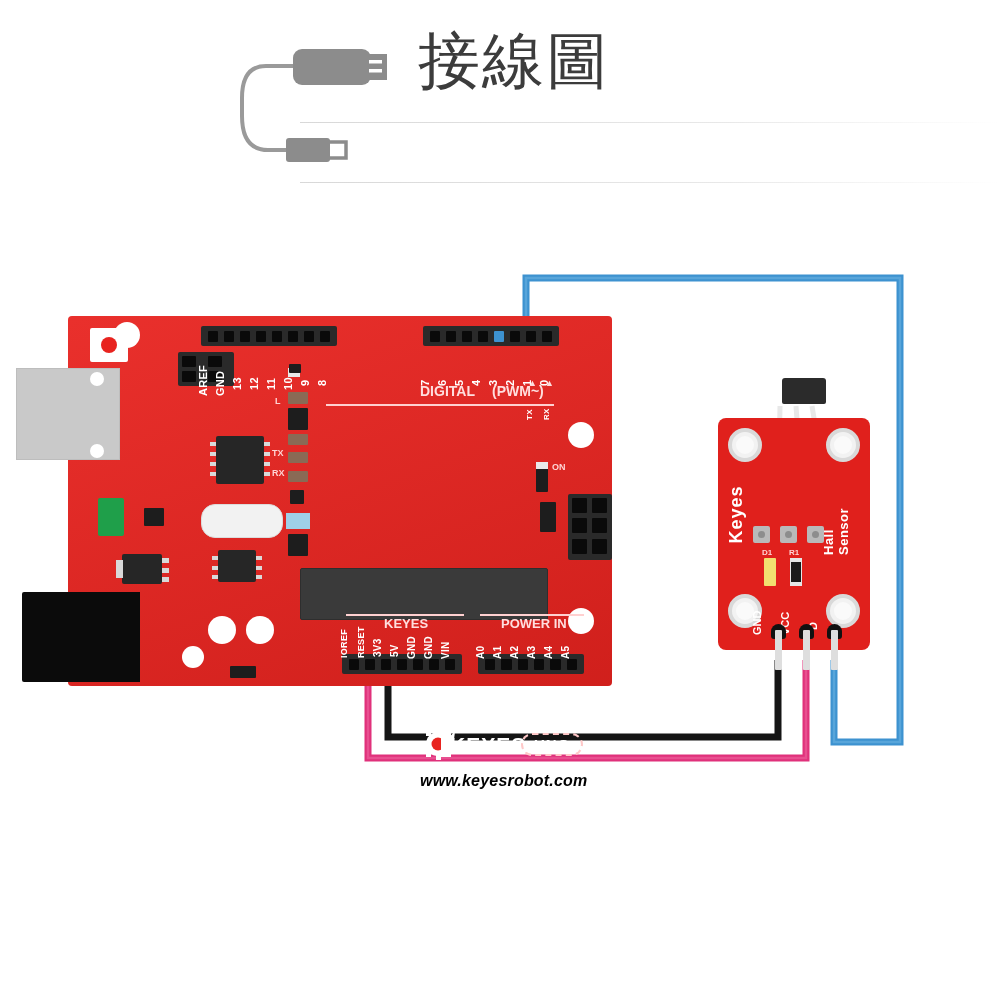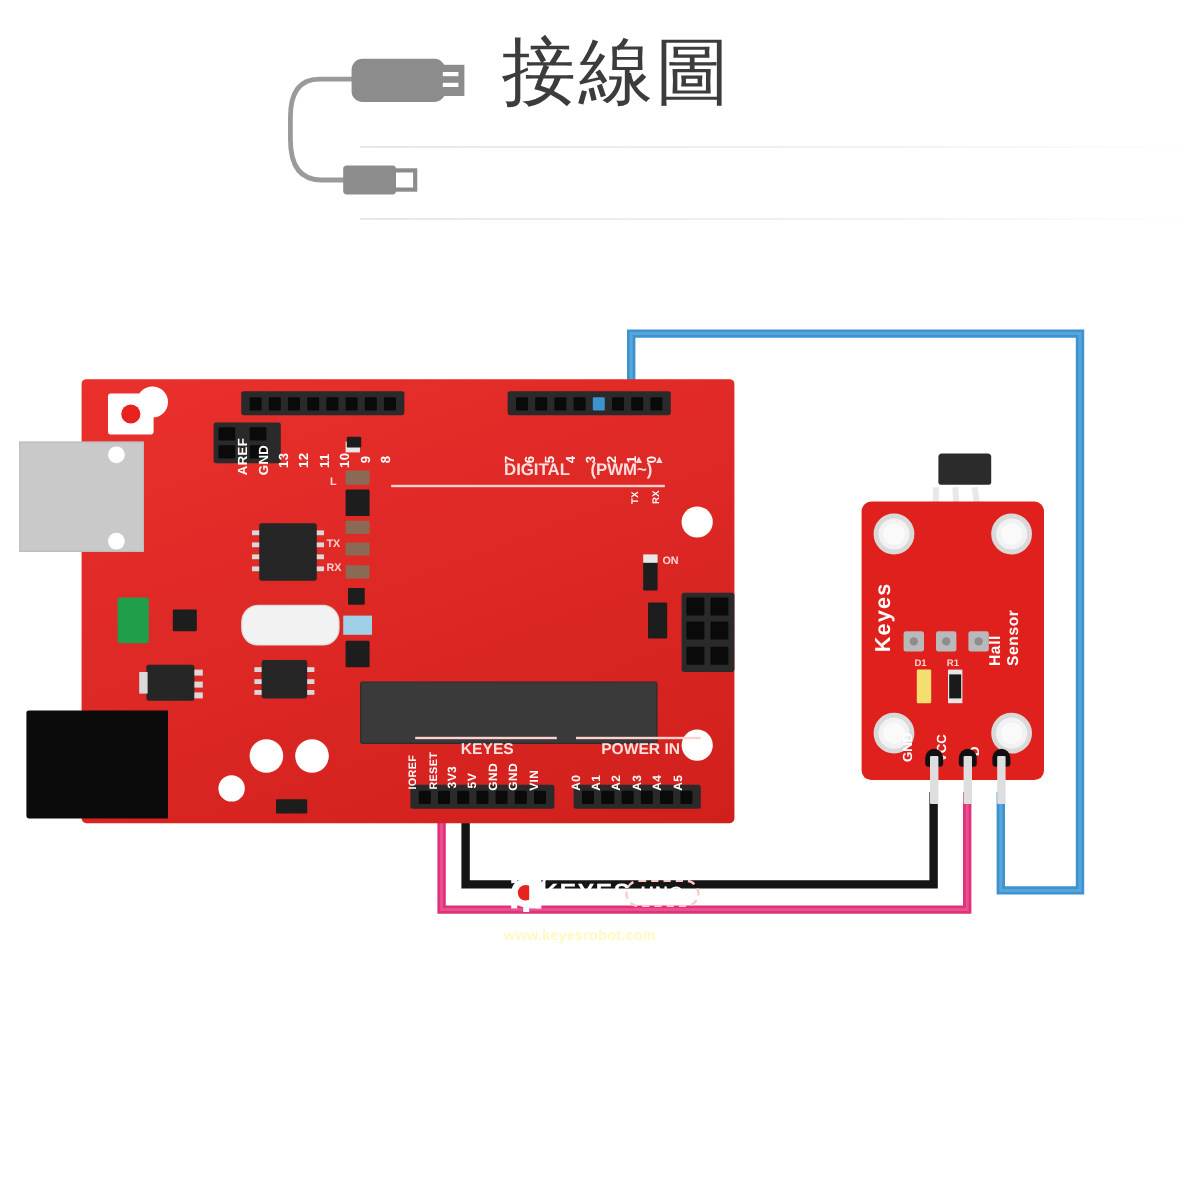--- a/index.html
+++ b/index.html
@@ -111,21 +111,21 @@
     color:#fff; font-size:21px; font-weight:700; letter-spacing:1px;
   }
   .uno-badge {
     position:absolute; left:453px; top:417px;
     color:#fff; font-size:15px; font-weight:700;
     border:2px dashed #ffc9c9; border-radius:14px;
     padding:1px 11px; letter-spacing:1px;
   }
   .keyes-url {
     position:absolute; left:352px; top:456px;
-    color:#fef9c3; font-size:12px; font-weight:700; letter-spacing:0.2px;
+    color:#000000; font-size:16px; font-weight:700; letter-spacing:0.2px;font-style:italic;
   }
   .on-lab { position:absolute; left:546px; top:454px; color:#ffd5d5; font-size:9px; font-weight:700;}
 
   
   .module {
     position:absolute; left:718px; top:418px; width:152px; height:232px;
     background:#e0201c; border-radius:8px;
   }
   .mod-hole {
     position:absolute; width:34px; height:34px; border-radius:50%;

